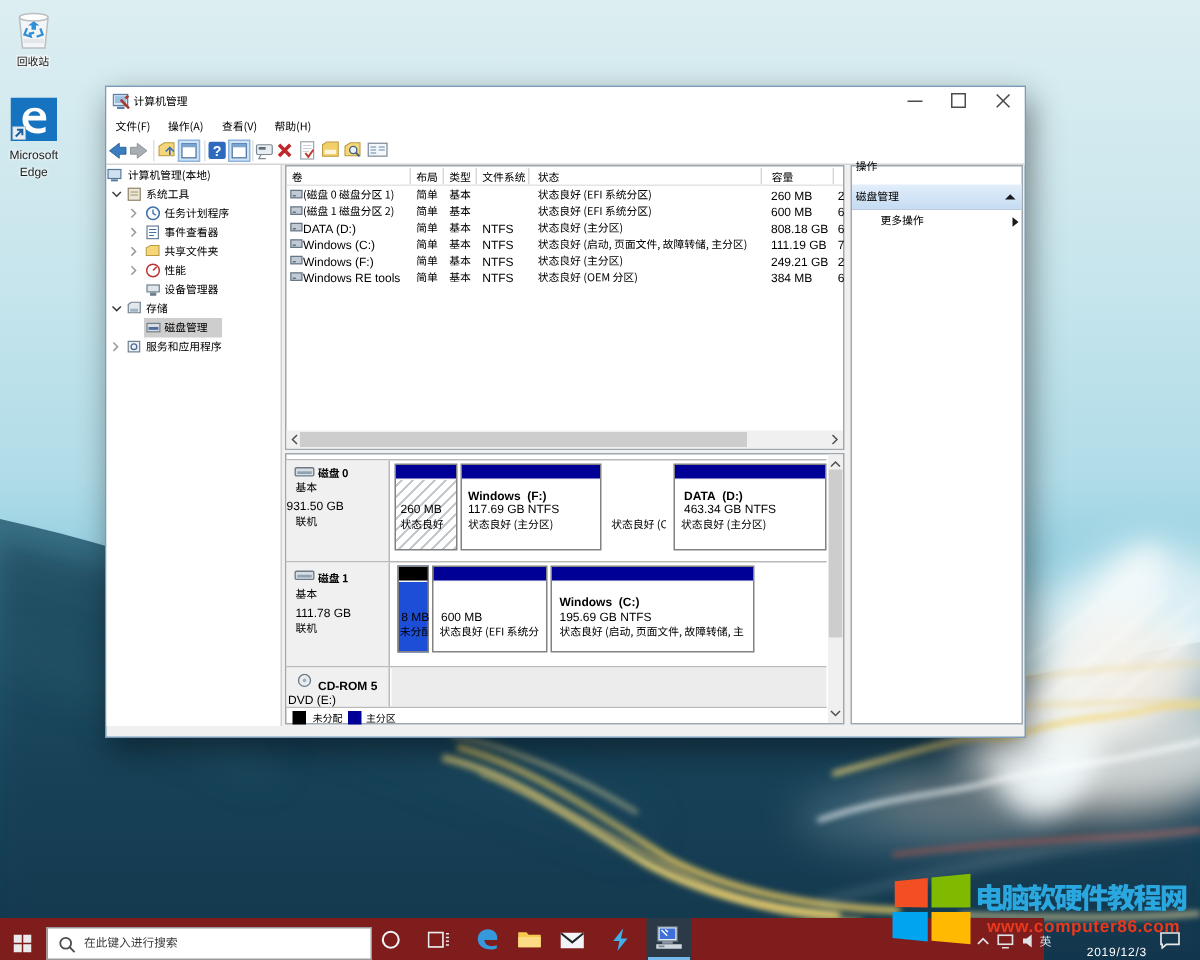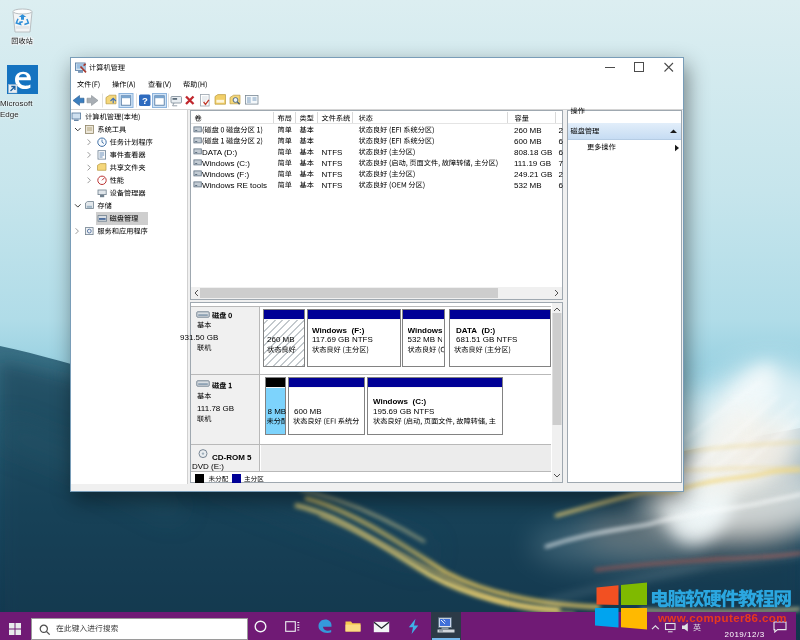--- a/index.html
+++ b/index.html
@@ -83,21 +83,21 @@
  <path d="M8,12.8 l-1.7,4.2 l4.2,1.3 l-0.6,-1.9 l2.9,-0.7" fill="none" stroke="#2f8fd8" stroke-width="1.5"></path>
  <path d="M16.9,13 l1.5,4 l-4,1.5" fill="none" stroke="#2f8fd8" stroke-width="1.5"></path>
  <rect x="5.8" y="20" width="13.6" height="2.8" fill="#e4e7e9"></rect>
 </svg>
 <svg class="abs" style="left:7px;top:65px" width="31" height="29" viewBox="0 0 31 29">
  <rect width="31" height="29" fill="#1573c0"></rect>
  <path d="M8,14.7 C8,9.8 11.4,6.8 16.2,6.8 C21,6.8 23.8,9.9 23.8,13.5 L23.8,15.3 L11.8,15.3 C12.3,18.9 15.2,20.7 18.5,20.7 C20.4,20.7 22.1,20.3 23.4,19.5 L23.4,22.8 C21.9,23.6 20,24 17.9,24 C12.2,24 8,20.3 8,14.7 Z M11.9,12.2 L19.9,12.2 C19.7,10.2 18.2,9.1 16.1,9.1 C14,9.1 12.5,10.3 11.9,12.2 Z" fill="#fff"></path>
  <rect x="1.5" y="19.5" width="8.5" height="8.5" fill="#e8eef4" stroke="#9db6c8" stroke-width="0.5"></rect>
  <path d="M3.5,26 L7.8,21.7 M4.3,21.5 l3.6,0 l0,3.6" stroke="#1b5f9e" stroke-width="1.3" fill="none"></path>
 </svg>
-<div class="tx" style="left:0;top:97.5px;width:45px;text-align:left;font-size:8px;line-height:11px;color:#1d1d1d;text-shadow:0 0 2px #fff,0 0 3px #fff">Microsoft<br>Edge</div>
+<div class="tx" style="left:0;top:97.5px;width:45px;text-align:center;font-size:8px;line-height:11px;color:#1d1d1d;text-shadow:0 0 2px #fff,0 0 3px #fff">Microsoft<br>Edge</div>
 
 <div class="abs" style="left:70px;top:57px;width:614px;height:435px;background:#f0f0f0;border:1px solid #799db8;box-shadow:3px 8px 20px rgba(0,0,0,0.45)"></div>
 <div class="abs" style="left:71px;top:58px;width:612px;height:52px;background:#fff"></div>
 <div class="abs" style="left:71px;top:109px;width:612px;height:1px;background:#d4d4d4"></div>
 
 <svg class="abs" style="left:75px;top:62px" width="12" height="12" viewBox="0 0 12 12">
   <rect x="0.5" y="1" width="9.6" height="7.4" fill="#dce9f5" stroke="#5b7fa6" stroke-width="0.9"></rect>
   <rect x="1.6" y="2.1" width="7.4" height="4.6" fill="#9cc0e2"></rect>
   <rect x="3" y="9.2" width="5" height="1.5" fill="#5b7fa6"></rect>
   <path d="M5.5,4.5 l5.5,5.8 M8.6,3.6 l2,-1.8" stroke="#a8392e" stroke-width="1.7"></path>
@@ -207,21 +207,21 @@
 <div class="tx" style="left:202px;top:182px">Windows RE tools</div>
 <div class="tx" style="left:321.5px;top:149px">NTFS</div>
 <div class="tx" style="left:321.5px;top:160px">NTFS</div>
 <div class="tx" style="left:321.5px;top:171px">NTFS</div>
 <div class="tx" style="left:321.5px;top:182px">NTFS</div>
 <div class="tx" style="left:514px;top:126.9px">260 MB</div>
 <div class="tx" style="left:514px;top:137.9px">600 MB</div>
 <div class="tx" style="left:514px;top:149px">808.18 GB</div>
 <div class="tx" style="left:514px;top:160px">111.19 GB</div>
 <div class="tx" style="left:514px;top:171px">249.21 GB</div>
-<div class="tx" style="left:514px;top:182px">532 MB</div>
+<div class="tx" style="left:514px;top:182px">384 MB</div>
 <div class="tx" style="left:558.5px;top:126.9px">2</div>
 <div class="tx" style="left:558.5px;top:137.9px">6</div>
 <div class="tx" style="left:558.5px;top:149px">6</div>
 <div class="tx" style="left:558.5px;top:160px">7</div>
 <div class="tx" style="left:558.5px;top:171px">2</div>
 <div class="tx" style="left:558.5px;top:182px">6</div>
 
 <div class="abs" style="left:191px;top:287px;width:371px;height:12px;background:#f0f0f0">
   <svg class="abs" style="left:0;top:0" width="371" height="12" viewBox="0 0 371 12">
     <path d="M7,3 l-3,3 l3,3" stroke="#505050" fill="none"></path>
@@ -245,46 +245,41 @@
       <rect x="2.2" y="3.2" width="9.6" height="1.8" fill="#8ea2b4"></rect>
     </svg>
 <svg class="abs" style="left:196px;top:380px" width="15" height="9" viewBox="0 0 15 9">
       <rect x="0.8" y="0.8" width="12.4" height="5.4" rx="0.8" fill="#d8dde2" stroke="#6b7b8a" stroke-width="0.9"></rect>
       <rect x="2.2" y="3.2" width="9.6" height="1.8" fill="#8ea2b4"></rect>
     </svg>
 <svg class="abs" style="left:197px;top:449px" width="12" height="10" viewBox="0 0 12 10">
       <circle cx="6" cy="4.6" r="4" fill="#e9edf0" stroke="#6b7b8a" stroke-width="0.9"></circle>
       <circle cx="6" cy="4.6" r="1.2" fill="#9fb0bd"></circle>
     </svg>
-<div class="tx" style="left:180px;top:334.1px">931.50 GB</div>
+<div class="tx" style="left:191px;top:334.1px">931.50 GB</div>
 <div class="tx" style="left:197px;top:404.8px">111.78 GB</div>
 <div class="tx" style="left:212px;top:453.9px;font-weight:bold">CD-ROM 5</div>
 <div class="tx" style="left:192px;top:462.5px">DVD (E:)</div>
 
 <div class="abs" style="left:263px;top:309px;width:42px;height:58px;border:1px solid #828282;background:repeating-linear-gradient(135deg,#fff 0 3.8px,#c3c9cd 3.8px 5.2px)">
   <div class="abs" style="left:0;top:0;width:40px;height:9.5px;background:#000096;border-bottom:1px solid #f5f5f5"></div>
 </div>
 <div class="tx" style="left:267px;top:336.4px">260 MB</div>
 <div class="abs" style="left:306.5px;top:309px;width:94px;height:58px;border:1px solid #828282;background:#fff">
   <div class="abs" style="left:0;top:0;width:92px;height:9.5px;background:#000096;border-bottom:1px solid #f5f5f5"></div>
 </div>
 <div class="tx" style="left:312px;top:326.9px;font-weight:bold">Windows&nbsp; (F:)</div>
 <div class="tx" style="left:312px;top:336.4px">117.69 GB NTFS</div>
-<div class="abs" style="left:402px;top:309px;width:43px;height:58px;border:1px solid #828282;background:#fff">
-  <div class="abs" style="left:0;top:0;width:41px;height:9.5px;background:#000096;border-bottom:1px solid #f5f5f5"></div>
-  <div class="tx" style="left:4.5px;top:16.9px;font-weight:bold;width:36px;overflow:hidden">Windows</div>
-  <div class="tx" style="left:4.5px;top:26.4px;width:34px;overflow:hidden">532 MB N</div>
-</div>
 <div class="abs" style="left:448.5px;top:309px;width:102.5px;height:58px;border:1px solid #828282;background:#fff">
   <div class="abs" style="left:0;top:0;width:100.5px;height:9.5px;background:#000096;border-bottom:1px solid #f5f5f5"></div>
 </div>
 <div class="tx" style="left:456px;top:326.9px;font-weight:bold">DATA&nbsp; (D:)</div>
-<div class="tx" style="left:456px;top:336.4px">681.51 GB NTFS</div>
-
-<div class="abs" style="left:264.5px;top:377px;width:21.5px;height:57.5px;border:1px solid #828282;background:#7dd3fc">
+<div class="tx" style="left:456px;top:336.4px">463.34 GB NTFS</div>
+
+<div class="abs" style="left:264.5px;top:377px;width:21.5px;height:57.5px;border:1px solid #828282;background:#1d4ed8">
   <div class="abs" style="left:0;top:0;width:19.5px;height:9.5px;background:#000000;border-bottom:1px solid #f5f5f5"></div>
   <div class="tx" style="left:2px;top:30.4px;width:18px;overflow:hidden">8 MB</div>
 </div>
 <div class="abs" style="left:288px;top:377px;width:77px;height:57.5px;border:1px solid #828282;background:#fff">
   <div class="abs" style="left:0;top:0;width:75px;height:9.5px;background:#000096;border-bottom:1px solid #f5f5f5"></div>
   <div class="tx" style="left:5px;top:30.4px">600 MB</div>
 </div>
 <div class="abs" style="left:367px;top:377px;width:136px;height:57.5px;border:1px solid #828282;background:#fff">
   <div class="abs" style="left:0;top:0;width:134px;height:9.5px;background:#000096;border-bottom:1px solid #f5f5f5"></div>
   <div class="tx" style="left:5px;top:19.5px;font-weight:bold">Windows&nbsp; (C:)</div>
@@ -303,21 +298,21 @@
 
 <div class="abs" style="left:567px;top:110px;width:115px;height:373px;background:#fff;border:1px solid #9fa8b0"></div>
 <div class="abs" style="left:568px;top:123px;width:113px;height:17px;background:linear-gradient(#e2eefa,#c6dcf3);border-bottom:1px solid #b5cce4"></div>
 <svg class="abs" style="left:669px;top:128px" width="9" height="6" viewBox="0 0 9 6">
       <path d="M1,5 L4.5,1.5 L8,5 Z" fill="#1a1a1a"></path>
     </svg>
 <svg class="abs" style="left:674px;top:143.5px" width="6" height="8" viewBox="0 0 6 8">
       <path d="M1,0.8 L5,4 L1,7.2 Z" fill="#1a1a1a"></path>
     </svg>
 
-<div class="abs" style="left:0;top:612px;width:796px;height:28px;background:#701a75">
+<div class="abs" style="left:0;top:612px;width:696px;height:28px;background:#7f1d1d">
   <svg class="abs" style="left:9px;top:11px" width="12" height="12" viewBox="0 0 12 12">
     <g fill="#e8eaec">
           <rect x="0" y="0" width="5.5" height="5.5"></rect>
           <rect x="6.5" y="0" width="5.5" height="5.5"></rect>
           <rect x="0" y="6.5" width="5.5" height="5.5"></rect>
           <rect x="6.5" y="6.5" width="5.5" height="5.5"></rect>
         </g>
   </svg>
   <div class="abs" style="left:31px;top:6px;width:217px;height:22px;background:#fff;border:1px solid #9a9a9a">
     <svg class="abs" style="left:7px;top:5px" width="12" height="12" viewBox="0 0 12 12">

